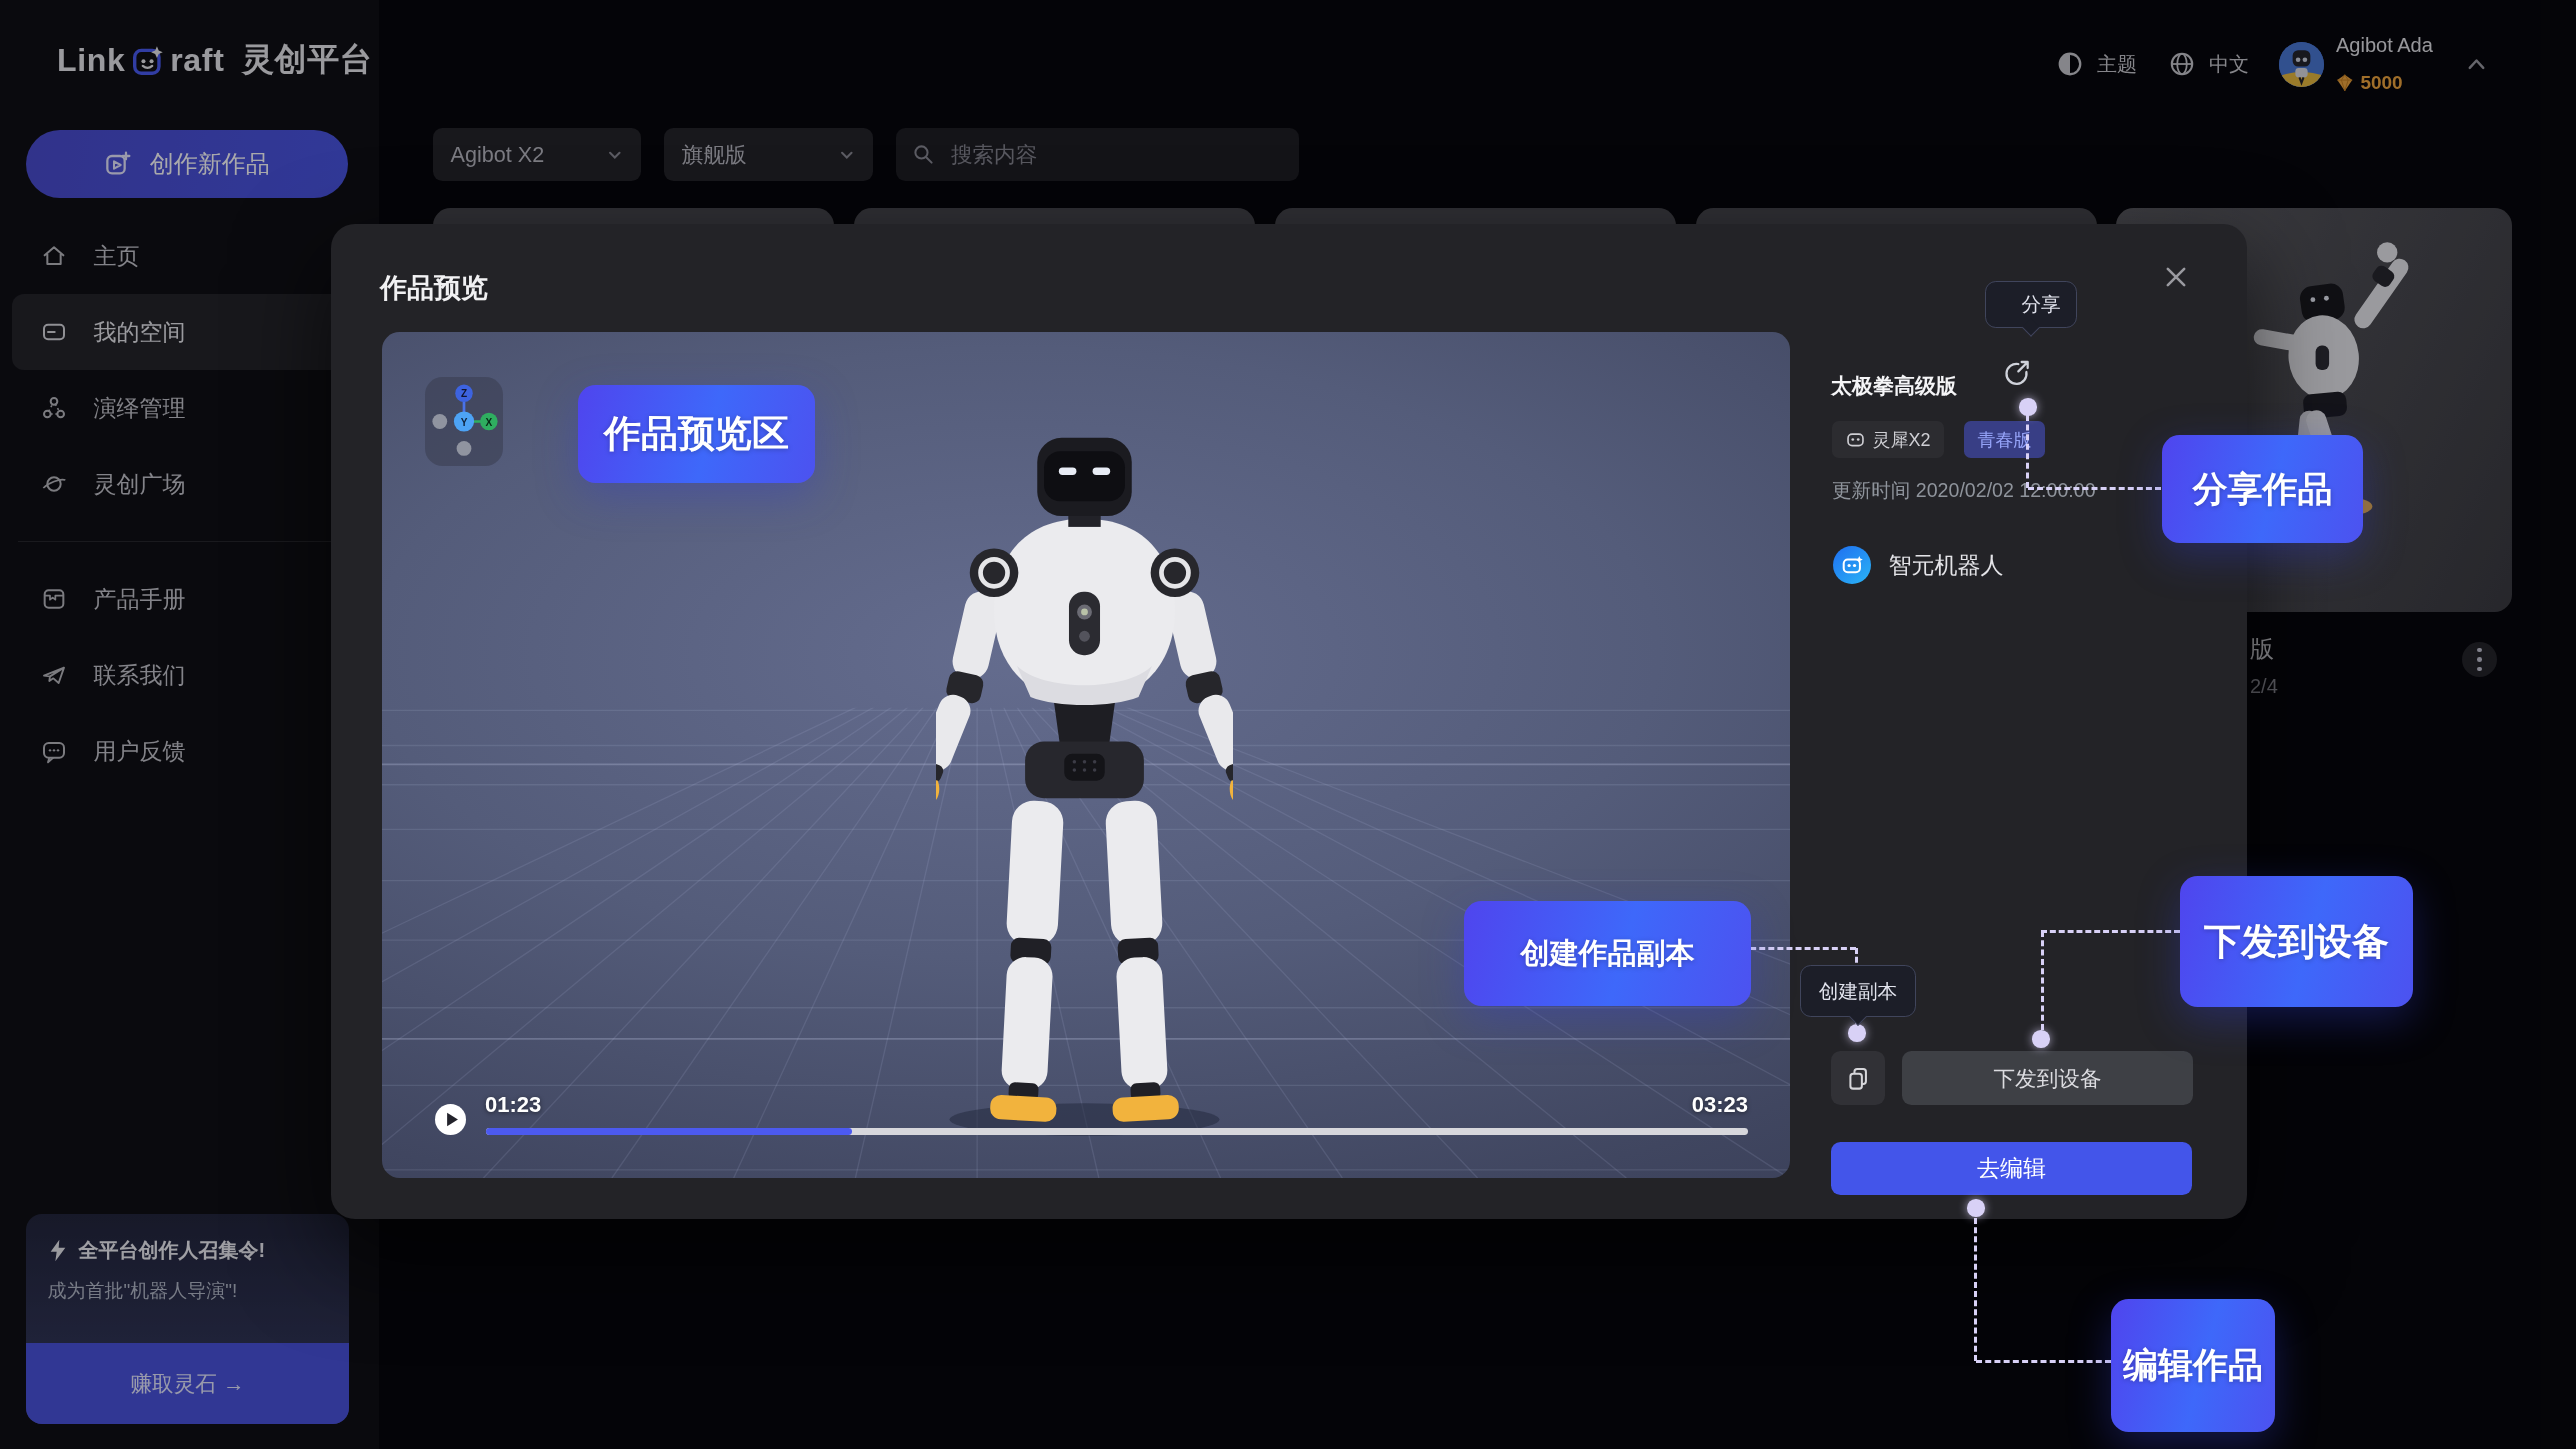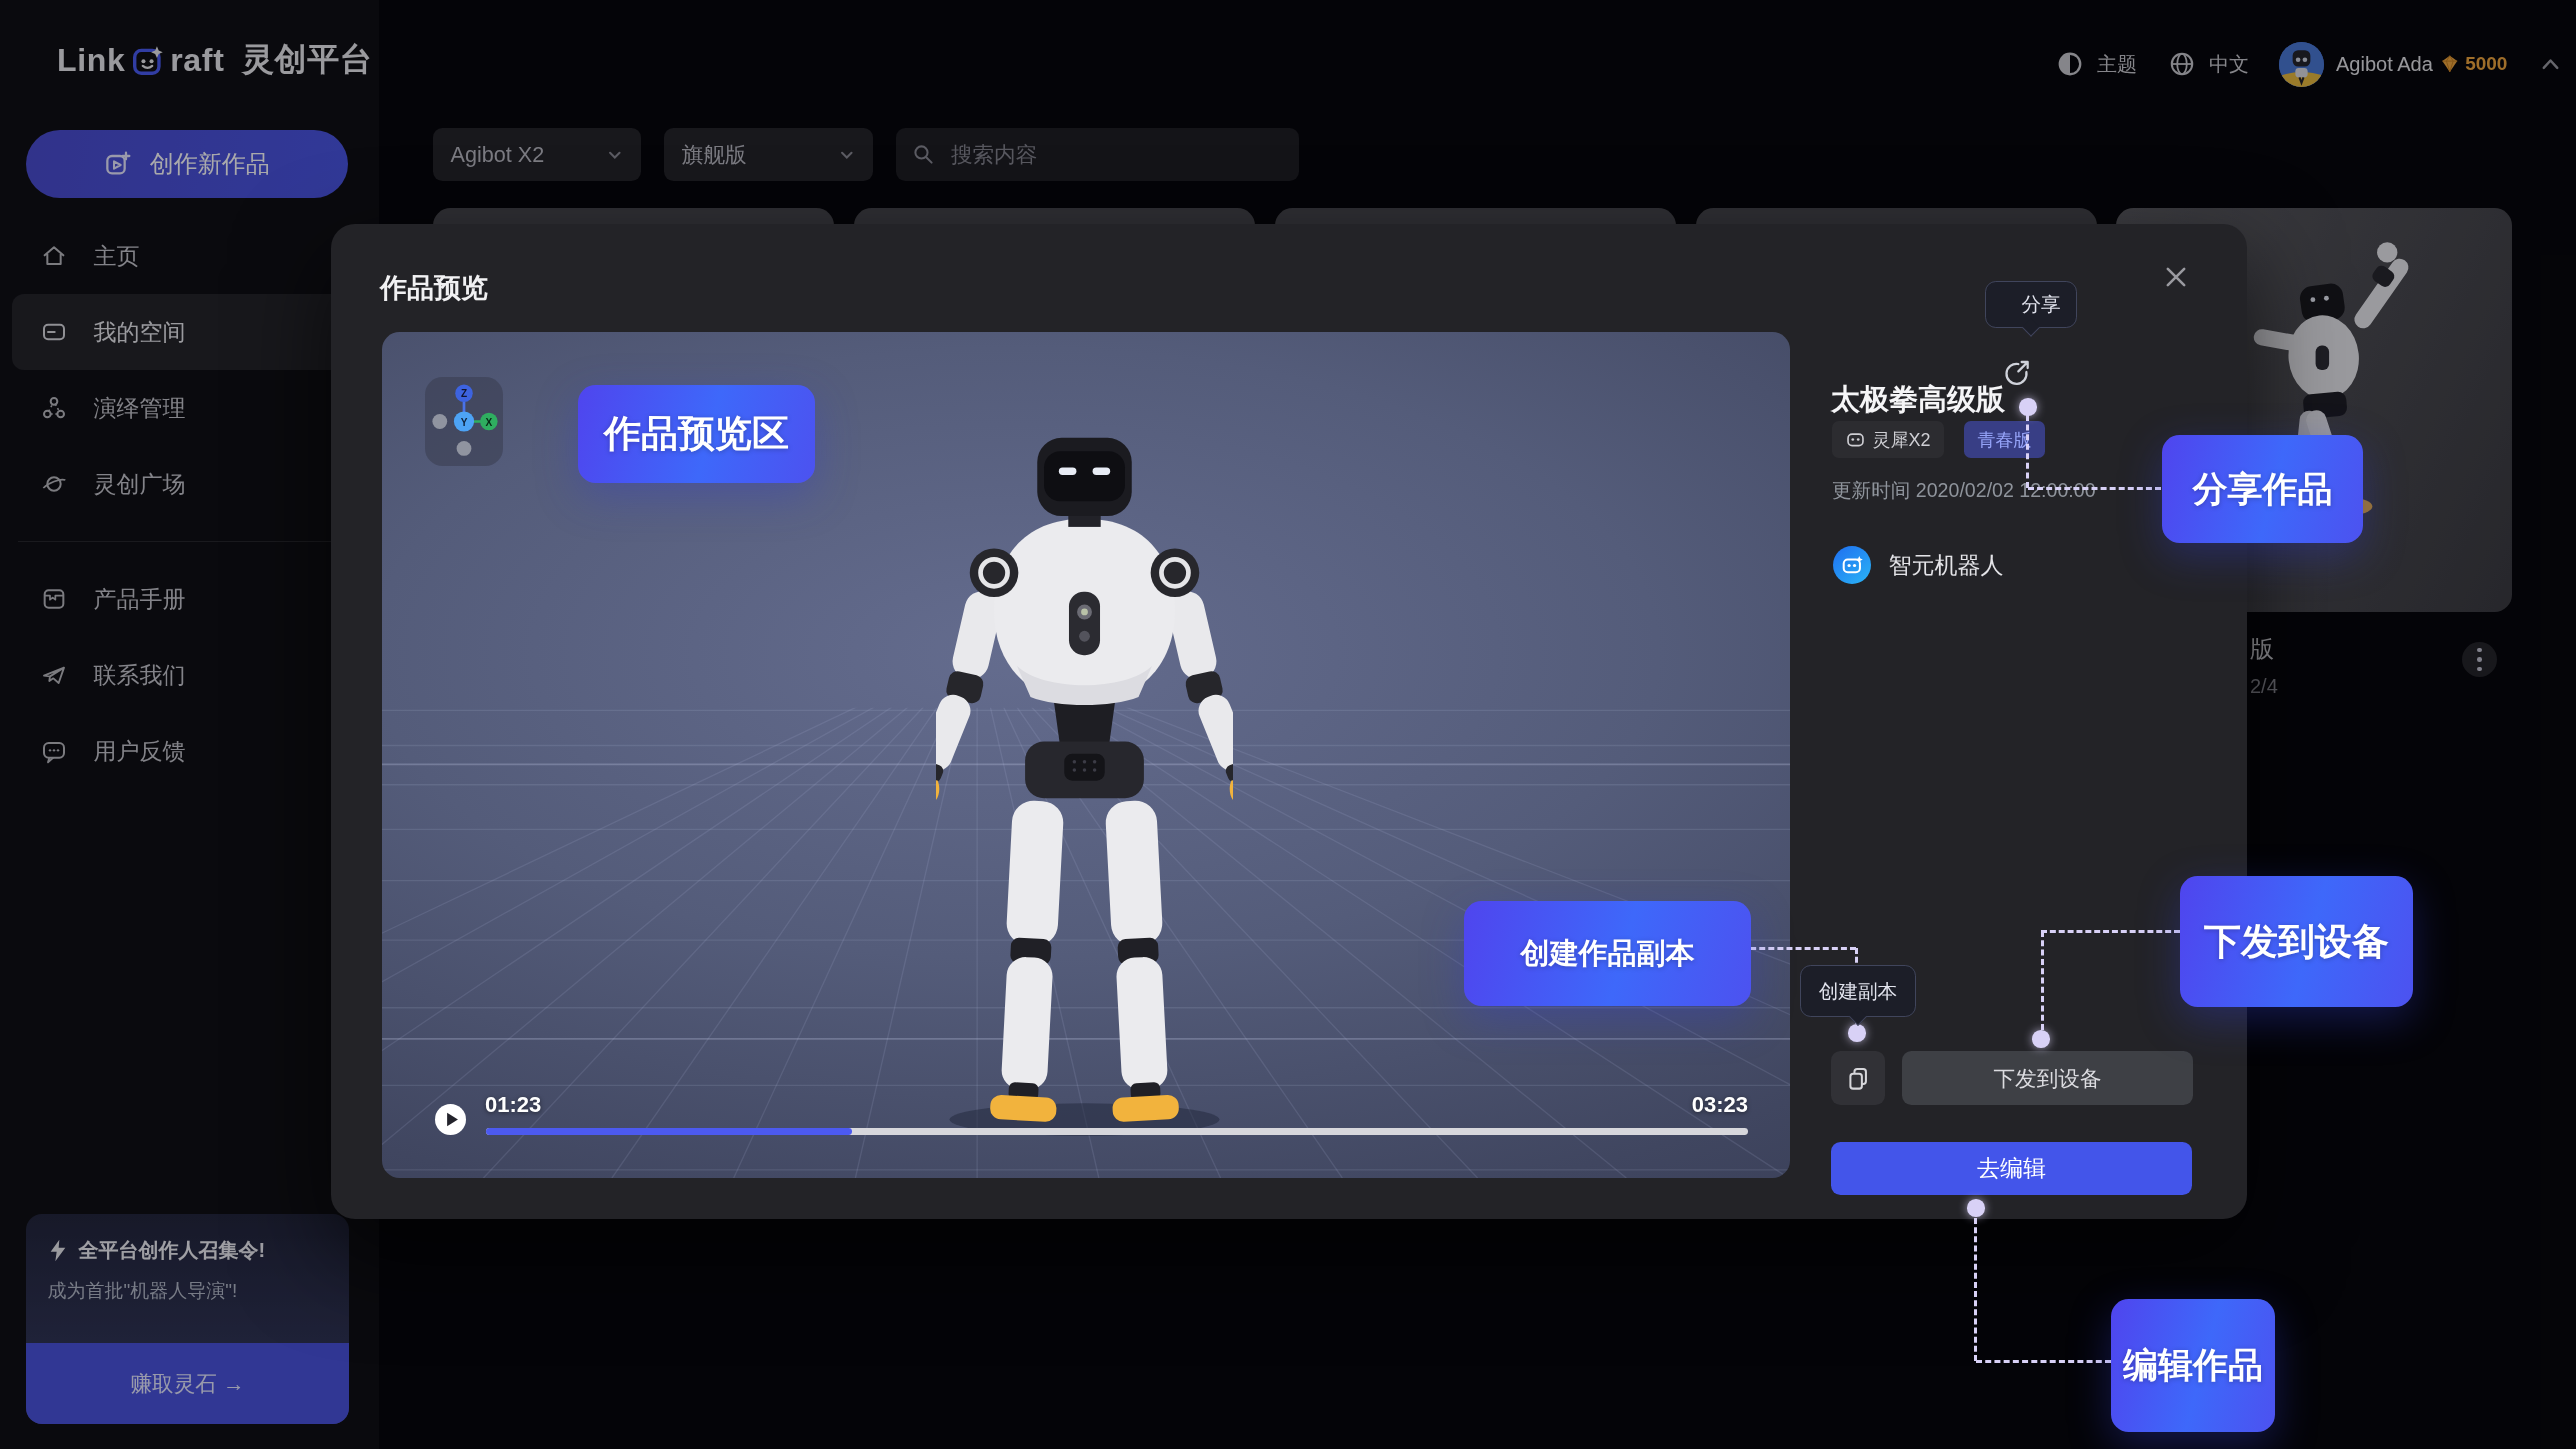--- a/index.html
+++ b/index.html
@@ -27,21 +27,21 @@
         background:linear-gradient(180deg,#22253a 0%,#363b61 100%);}
   .promo-title{display:flex;align-items:center;gap:10.8px;margin:23px 0 0 21.6px;font-size:20px;font-weight:bold;color:#f0f0f4;}
   .promo-sub{margin:13.5px 0 0 21.6px;font-size:19px;color:#b4bac7;}
   .promo-cta{position:absolute;left:0;right:0;bottom:0;height:81px;background:#4a52dd;
         display:flex;align-items:center;justify-content:center;font-size:21.6px;color:#e6e9ff;}
 
   
   .topbar{position:absolute;left:2055px;top:27px;height:74px;display:flex;align-items:center;gap:30px;}
   .tb-item{display:flex;align-items:center;gap:12px;font-size:20px;color:#c9c9cd;}
   .avatar{width:45px;height:45px;border-radius:50%;overflow:hidden;background:#3f6cc8;}
-  .user-block{display:flex;flex-direction:row;gap:8px;}
+  .user-block{display:flex;flex-direction:column;gap:15px;}
   .user-name{font-size:20px;color:#e3e3e6;}
   .user-coins{display:flex;align-items:center;gap:6.8px;font-size:19px;font-weight:bold;color:#f0a63c;}
 
   
   .filters{position:absolute;left:433px;top:128px;display:flex;gap:23px;}
   .dd{height:53px;background:#232327;border-radius:9.5px;display:flex;align-items:center;
       justify-content:space-between;padding:0 17.6px;font-size:21.6px;color:#b9b9c0;}
   .search{width:403px;height:53px;background:#1d1d21;border-radius:9.5px;display:flex;align-items:center;
       gap:13.5px;padding:0 16px;box-sizing:border-box;}
   .search input{flex:1;background:transparent;border:none;outline:none;font-size:21.6px;color:#cfcfd4;
@@ -66,21 +66,21 @@
   .preview{position:absolute;left:51px;top:108px;width:1408px;height:846px;border-radius:17.6px;overflow:hidden;
       background:radial-gradient(120% 95% at 45% 38%, #646c8e 0%, #545c7a 38%, #404660 72%, #333850 100%);}
   .gizmo{position:absolute;left:43px;top:45px;width:78px;height:89px;border-radius:17.6px;
       background:rgba(56,60,78,0.55);}
   .play-btn{position:absolute;left:53px;top:772px;width:31px;height:31px;border-radius:50%;background:#fff;
       display:flex;align-items:center;justify-content:center;}
   .time{position:absolute;top:760px;font-size:22px;font-weight:bold;color:#fff;text-shadow:0 1.4px 4px rgba(0,0,0,.5);}
   .track{position:absolute;left:104px;top:796px;width:1262px;height:6.8px;border-radius:3.4px;background:#d7d7dc;}
   .track-fill{height:6.8px;border-radius:3.4px;background:#4c5af0;width:29%;}
 
-  .work-title{position:absolute;left:1500px;top:127px;font-size:29px;font-weight:bold;color:#f5f5f7;}
+  .work-title{position:absolute;left:1500px;top:127px;font-size:21px;font-weight:bold;color:#f5f5f7;}
   .share-btn{position:absolute;left:1670px;top:134px;width:32px;height:32px;}
   .tags{position:absolute;left:1501px;top:197px;display:flex;gap:20px;}
   .tag{height:37px;border-radius:6.8px;display:flex;align-items:center;gap:8px;padding:0 13.5px;font-size:18px;}
   .tag.model{background:#2c2c30;color:#cfcfd4;}
   .tag.edition{background:#383e85;color:#95a3f8;}
   .updated{position:absolute;left:1501px;top:253px;font-size:19.6px;color:#8f949c;}
   .author{position:absolute;left:1502px;top:322px;display:flex;align-items:center;gap:17.6px;}
   .author-avatar{width:38px;height:38px;border-radius:50%;background:linear-gradient(140deg,#1f6ef0,#2ab5f6);
       display:flex;align-items:center;justify-content:center;}
   .author-name{font-size:23px;color:#e4e4e8;}

